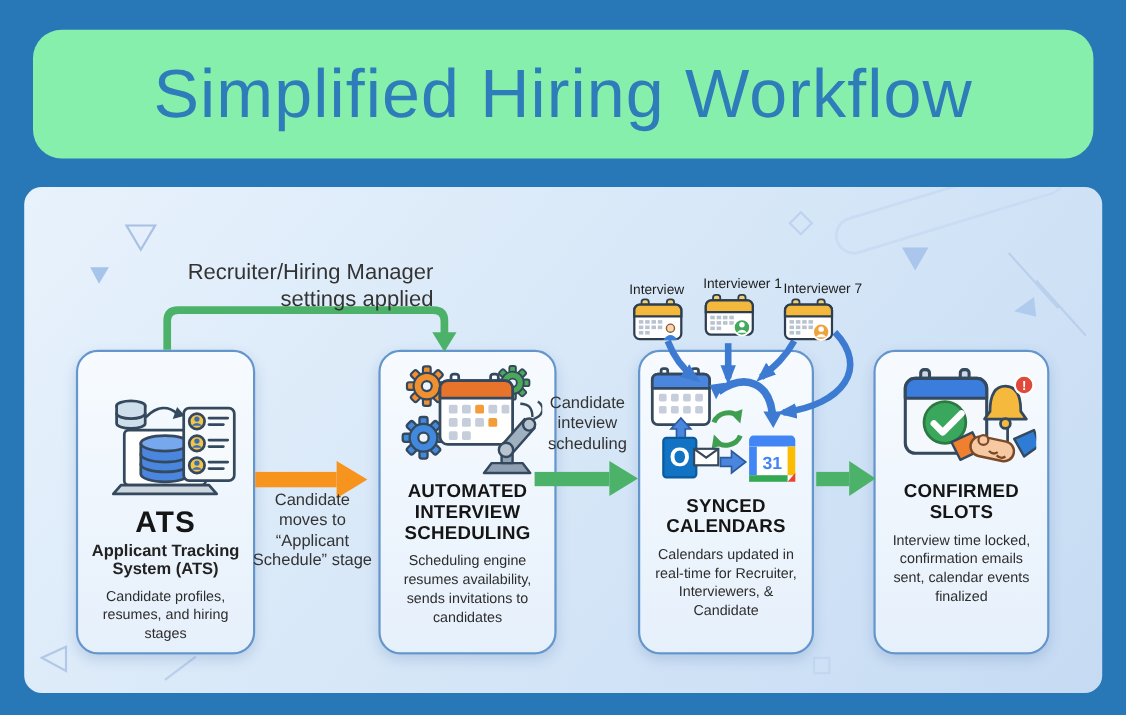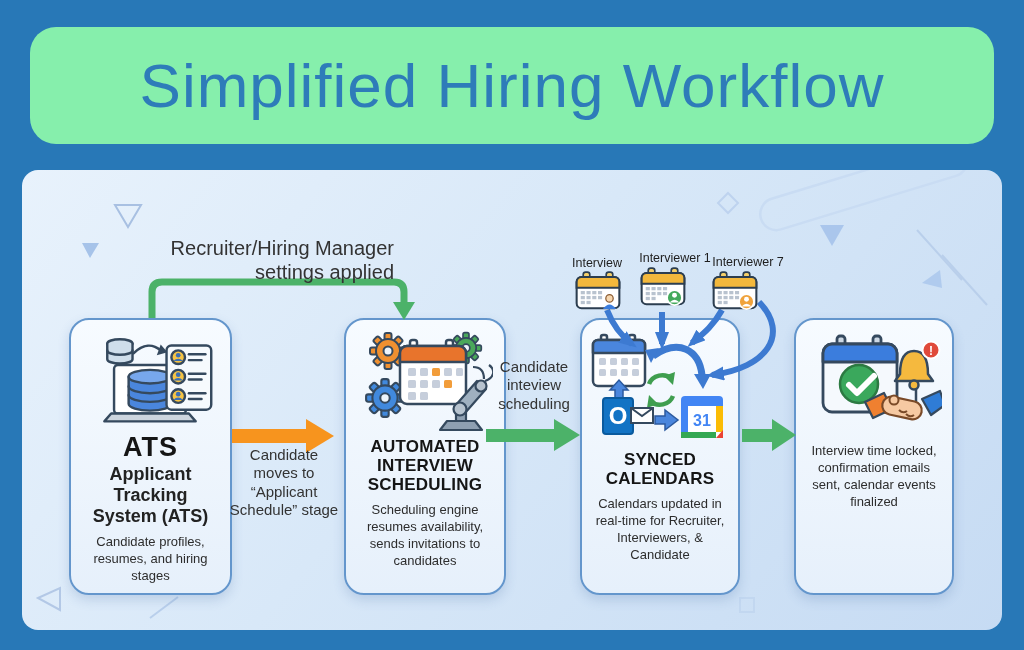--- a/index.html
+++ b/index.html
@@ -31,21 +31,21 @@
     box-shadow:0 5px 12px rgba(60,100,160,.20);
     box-sizing:border-box;padding:10px 8px 8px;
     display:flex;flex-direction:column;align-items:center;text-align:center;
   }
   .card-1{left:47px;width:163px;justify-content:flex-end;}
   .card-2{left:302px;width:162px;margin-left:20px;}
   .card-3{left:558px;width:160px;}
   .card-4{left:772px;width:160px;}
   .card-title{font-size:17px;font-weight:800;color:#151515;line-height:1.12;margin-top:2px;letter-spacing:.2px;}
   .card-1 .card-title{font-size:27px;letter-spacing:1px;margin-top:0;}
-  .card-subtitle{font-size:18px;font-weight:700;color:#222;line-height:1.15;margin-top:2px;}
+  .card-subtitle{font-size:15px;font-weight:700;color:#222;line-height:1.15;margin-top:2px;}
   .card-desc{font-size:13px;color:#2d2d2d;line-height:1.3;margin-top:8px;}
   .flow-label{
     position:absolute;z-index:4;text-align:center;
     font-size:15px;color:#333;line-height:1.22;
   }
   .label-settings{left:130px;top:66px;width:242px;font-size:20px;text-align:right;}
   .label-moves{left:204px;top:276px;width:116px;}
   .label-scheduling{left:454px;top:188px;width:116px;}
   .label-selects{left:454px;top:284px;width:116px;}
   .owner-label{
@@ -265,20 +265,21 @@
       <g>
         <polygon points="58,72 77,63 85,79 66,88" fill="#ef8030" stroke="#35495e" stroke-width="2.2" stroke-linejoin="round"></polygon>
         <polygon points="133,61 115,69 124,85 138,75" fill="#2f7cd6" stroke="#35495e" stroke-width="2.2" stroke-linejoin="round"></polygon>
         <g transform="rotate(12 95 78)">
           <rect x="75" y="69" width="40" height="18" rx="9" fill="#f6c9a2" stroke="#7a4a28" stroke-width="2.2"></rect>
         </g>
         <circle cx="87" cy="70" r="4.5" fill="#f6c9a2" stroke="#7a4a28" stroke-width="2"></circle>
         <path d="M92,80 q4,4 8,1 M99,84 q4,4 8,1" stroke="#7a4a28" stroke-width="2" fill="none"></path>
       </g>
     </svg>
+    <div class="card-title">CONFIRMED SLOTS</div>
     <div class="card-desc">Interview time locked, confirmation emails sent, calendar events finalized</div>
   </div>
 
   <svg class="overlay arrows" viewBox="0 0 980 460">
     <defs>
       <marker id="bluehead" orient="auto" markerUnits="userSpaceOnUse" markerWidth="20" markerHeight="16" refX="12" refY="7">
         <polygon points="0,0 18,7 0,14" fill="#3d7ad1"></polygon>
       </marker>
     </defs>
     <g>

